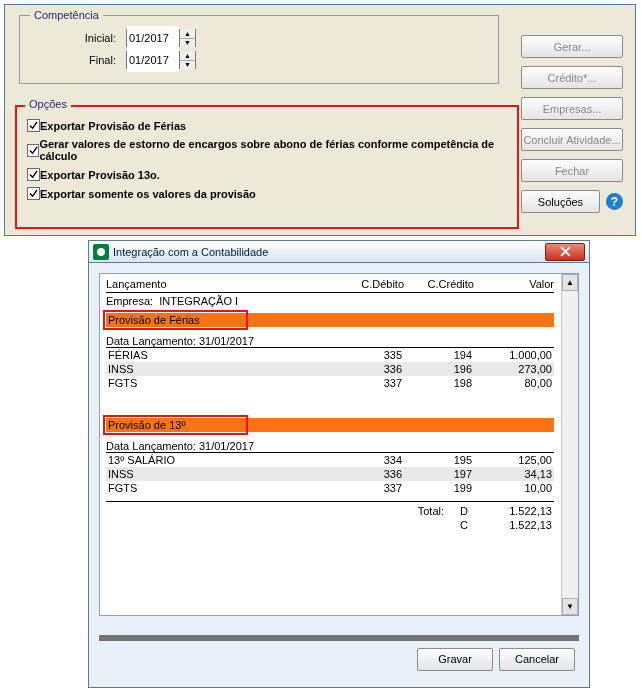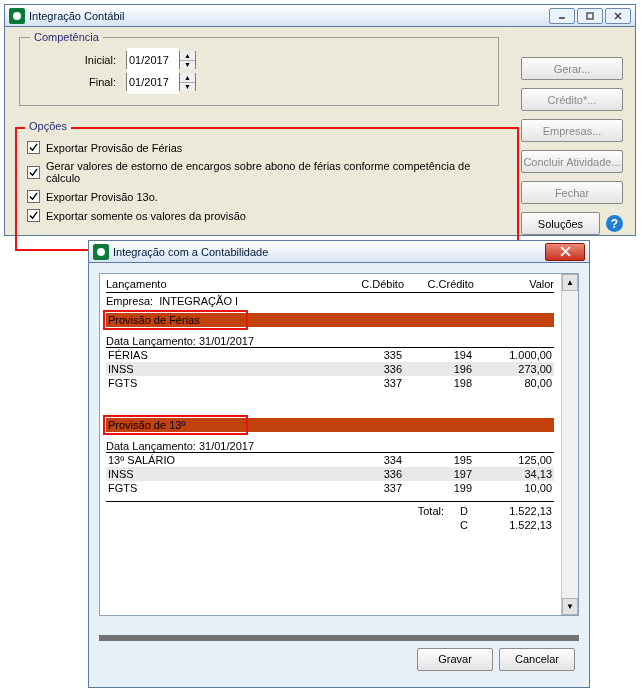--- a/index.html
+++ b/index.html
@@ -62,21 +62,21 @@
   .spinner span:first-child { border-bottom: 1px solid #aaa; }
 
   .opcoes {
     position: absolute; left: 10px; top: 100px; width: 504px; height: 124px;
     border: 2px solid #e11; padding: 6px 10px;
   }
   .opcoes-legend {
     position: absolute; top: -9px; left: 8px; background: #ece9d8;
     padding: 0 4px; color: #2a2a7a;
   }
-  .chk-row { display: flex; align-items: center; margin: 6px 0; gap: 6px; }
+  .chk-row { display: flex; align-items: center; margin: 6px 0; gap: 0; font-weight: bold; }
   .chk-row .box {
     width: 13px; height: 13px; border: 1px solid #6b6b6b; background: #fff;
     display: inline-flex; align-items: center; justify-content: center;
   }
   .chk-row .box svg { width: 9px; height: 9px; }
 
   .btn-col {
     position: absolute; right: 12px; top: 30px; width: 102px;
     display: flex; flex-direction: column; gap: 8px;
   }
@@ -127,21 +127,21 @@
 
   .hdr-row {
     display: grid; grid-template-columns: 1fr 70px 70px 80px;
     border-bottom: 1px solid #000; padding-bottom: 2px; margin-bottom: 2px;
   }
   .hdr-row span:nth-child(2),
   .hdr-row span:nth-child(3),
   .hdr-row span:nth-child(4) { text-align: right; }
 
   .section {
-    background: #c2410c; padding: 1px 2px; margin-top: 6px;
+    background: #f97316; padding: 1px 2px; margin-top: 6px;
   }
   .section.hl { position: relative; }
   .section.hl .hl-box {
     position: absolute; left: -3px; top: -3px; height: calc(100% + 6px);
     width: 145px; border: 2px solid #e11; pointer-events: none;
   }
   .subhdr { margin-top: 8px; border-bottom: 1px solid #000; padding-bottom: 0; }
   .data-row {
     display: grid; grid-template-columns: 1fr 70px 70px 80px;
     padding: 1px 2px;
@@ -165,42 +165,20 @@
     padding-right: 4px;
   }
   .btn-bar .btn { width: 76px; color: #000; }
 
   hr.sep { border: none; border-top: 1px solid #000; margin: 6px 0 2px 0; }
 </style>
 </head>
 <body>
 
 <div class="win1">
-  <div class="titlebar">
-    <span class="title-icon"></span>
-    <span class="title-text">Integração Contábil</span>
-    <div class="win-btns">
-      <span class="win-btn">
-          <svg viewBox="0 0 10 10">
-            <line x1="2" y1="7" x2="8" y2="7" stroke="#333" stroke-width="1.5"></line>
-          </svg>
-        </span>
-      <span class="win-btn">
-          <svg viewBox="0 0 10 10">
-            <rect x="2" y="2" width="6" height="6" fill="none" stroke="#333" stroke-width="1.2"></rect>
-          </svg>
-        </span>
-      <span class="win-btn">
-          <svg viewBox="0 0 10 10">
-            <line x1="2" y1="2" x2="8" y2="8" stroke="#333" stroke-width="1.3"></line>
-            <line x1="8" y1="2" x2="2" y2="8" stroke="#333" stroke-width="1.3"></line>
-          </svg>
-        </span>
-    </div>
-  </div>
 
   <div class="win1-body">
     <fieldset class="comp-grid">
       <legend>Competência</legend>
       <div class="comp-row">
         <label>Inicial:</label>
         <span class="date-wrap">
           <input value="01/2017" style="">
           <span class="spinner">
             <span>▲</span>

